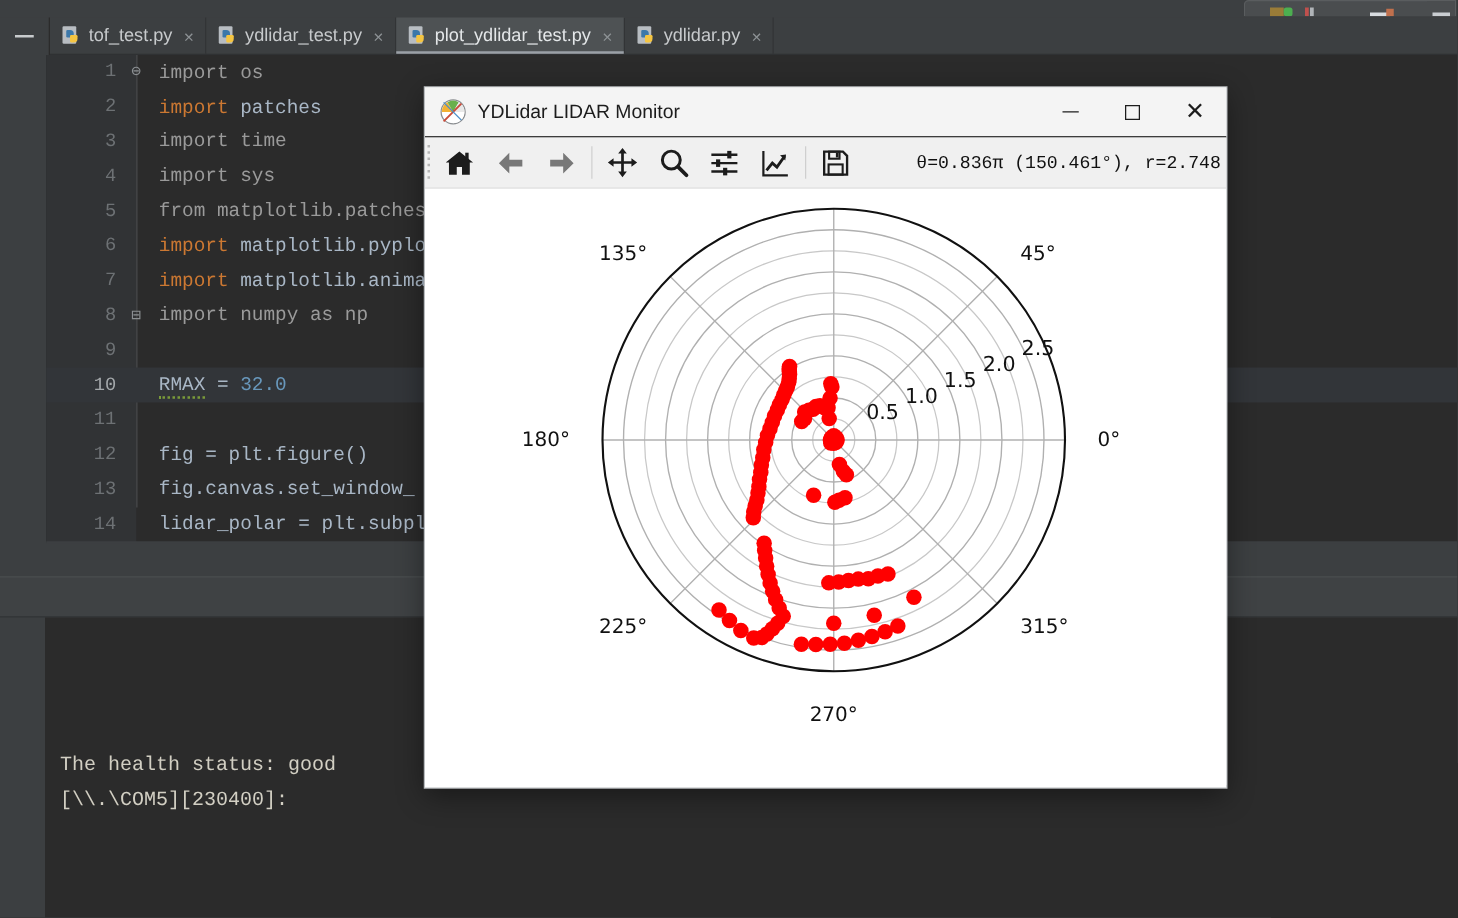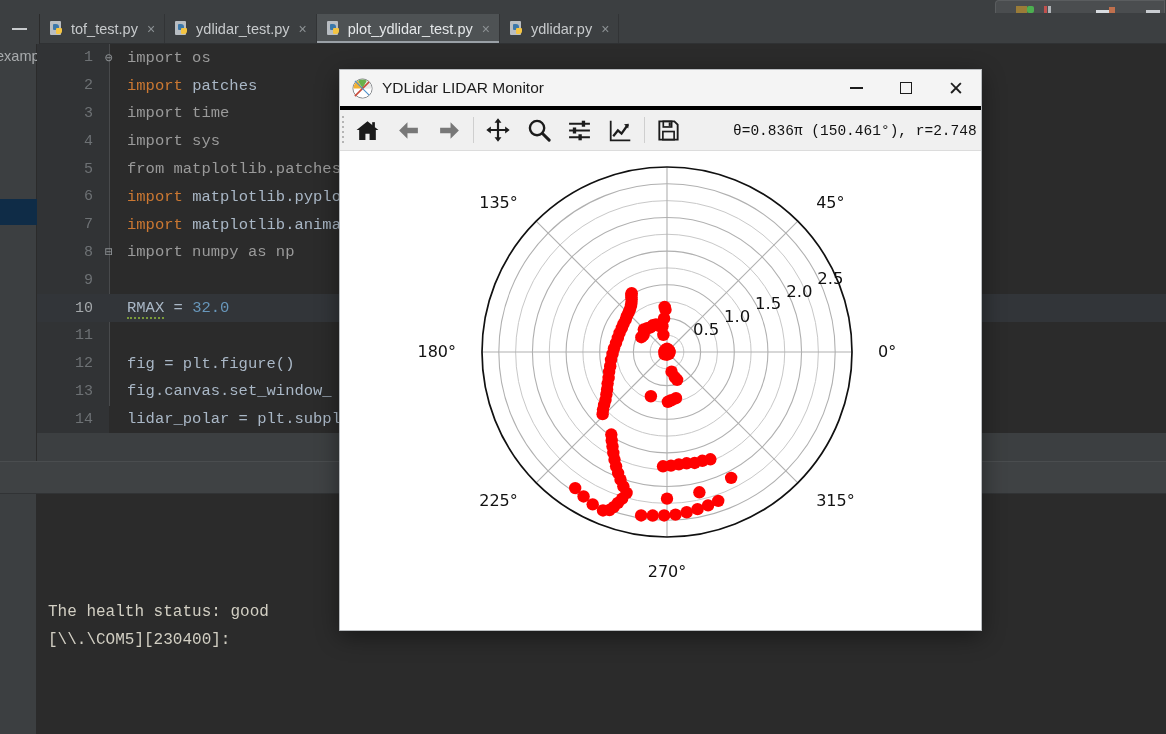--- a/index.html
+++ b/index.html
@@ -158,21 +158,21 @@
   }
 
   
   .mpl-win {
     position: absolute; left: 340px; top: 70px; width: 641px; height: 560px;
     background: #ffffff;
     box-shadow: 0 0 0 1px #b9bcbf, 0 6px 22px rgba(0,0,0,0.45);
   }
   .titlebar {
     height: 40px; background: #f4f4f4; display: flex; align-items: center;
-    border-bottom: 4px solid #000000;
+    border-bottom: 1px solid #000000;
   }
   .mpl-logo {
     width: 21px; height: 21px; margin-left: 12px; margin-right: 9px;
     flex: 0 0 21px; position: relative;
   }
   .title-text {
     font-size: 15.5px; color: #1c1c1c; flex: 1 1 auto;
     font-family: "Liberation Sans", sans-serif;
   }
   .wbtn {
@@ -268,25 +268,20 @@
         <span class="py-icon">
           <span class="pg"></span>
           <span class="pb"></span>
           <span class="py"></span>
         </span>
         <span>ydlidar.py</span>
         <span class="tab-close">×</span>
       </div>
     </div>
 
-  <div class="tool-strip">
-    <span class="tool-strip-label">examp</span>
-    <span class="tool-strip-sel"></span>
-    <span class="tool-strip-bottom"></span>
-  </div>
 
   <div class="editor">
     <div class="gutter"></div>
     <div class="editor-vline"></div>
     <div class="code-rows" id="code-rows">
         <div class="code-row">
           <span class="ln">1</span>
           <span class="fold">⊖</span>
           <span class="code-txt"><span class="mod">import os</span></span>
         </div>

